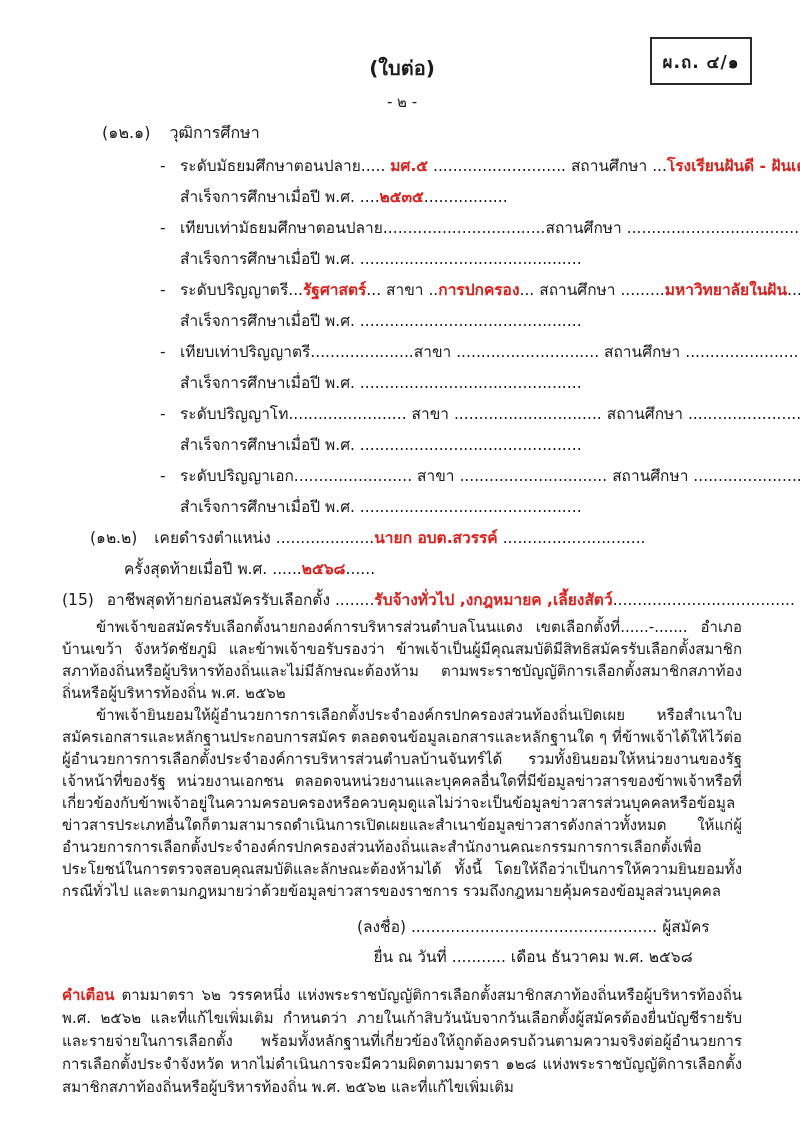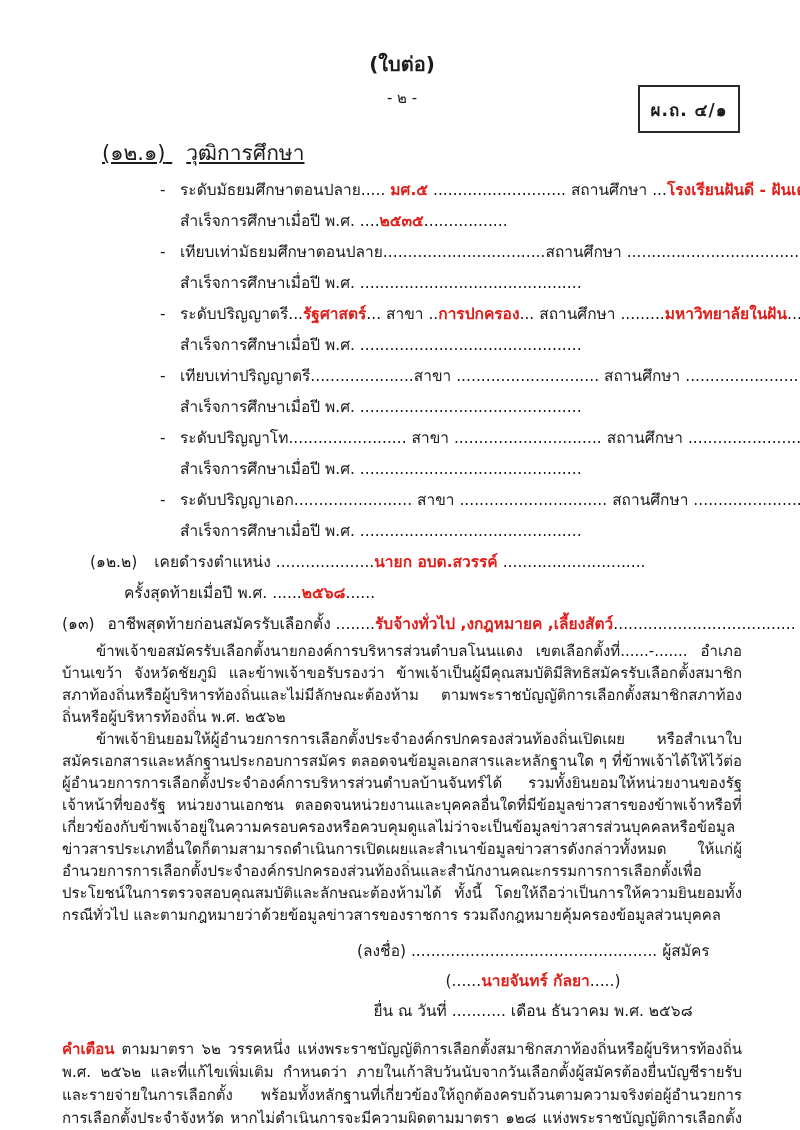--- a/index.html
+++ b/index.html
@@ -5,30 +5,30 @@
   * { margin:0; padding:0; box-sizing:border-box; }
   html,body { background:#ffffff; }
   body {
     width:800px; height:1130px; overflow:hidden; position:relative;
     font-family:"DejaVu Sans", sans-serif;
     color:#1b1b1b;
   }
   .page { position:relative; width:800px; height:1130px; padding:0 58px 0 62px; }
 
   .form-code-box {
-    position:absolute; top:37px; right:60px;
+    position:absolute; top:37px; right:48px;
     width:102px; height:48px; border:2px solid #2a2a2a;
     display:flex; align-items:center; justify-content:center;
     font-size:17px; font-weight:600; letter-spacing:1px;
   }
 
-  .title { text-align:center; font-size:20px; font-weight:600;margin-top:48px; }
+  .title { text-align:center; padding-top:52px; font-size:20px; font-weight:600; }
   .page-num { text-align:center; margin-top:6px; font-size:15px; }
 
-  .sec-heading { margin-top:26px; font-size:21px; padding-left:40px;text-decoration:underline; }
+  .sec-heading { margin-top:6px; font-size:16px; padding-left:40px; }
   .sec-heading .sec-title { margin-left:14px; }
 
   .form-line { font-size:15.5px; line-height:31px; white-space:nowrap; }
   .edu-block { margin-top:6px; }
   .edu-line { position:relative; padding-left:118px; }
   .edu-line .dash { position:absolute; left:98px; }
 
   .sec122-l1 { padding-left:28px; }
   .sec122-l1 .sec-no { margin-right:12px; }
   .sec122-l2 { padding-left:62px; }
@@ -133,31 +133,30 @@
 
   <div class="form-line sec122-l1">
     <span class="sec-no">(๑๒.๒)</span>
     <span><span>เคยดำรงตำแหน่ง  ....................</span><span class="val-red">นายก อบต.สวรรค์</span><span> .............................</span></span>
   </div>
   <div class="form-line sec122-l2">
     <span><span>ครั้งสุดท้ายเมื่อปี พ.ศ. ......</span><span class="val-red">๒๕๖๘</span><span>......</span></span>
   </div>
 
   <div class="form-line sec13">
-    <span class="sec-no">(๑๓)</span>
+    <span class="sec-no">(15)</span>
     <span><span>อาชีพสุดท้ายก่อนสมัครรับเลือกตั้ง ........</span><span class="val-red">รับจ้างทั่วไป ,งกฎหมายค ,เลี้ยงสัตว์</span><span>.....................................</span></span>
   </div>
 
   <p class="body-par">ข้าพเจ้าขอสมัครรับเลือกตั้งนายกองค์การบริหารส่วนตำบลโนนแดง  เขตเลือกตั้งที่......-....... อำเภอบ้านเขว้า จังหวัดชัยภูมิ และข้าพเจ้าขอรับรองว่า ข้าพเจ้าเป็นผู้มีคุณสมบัติมีสิทธิสมัครรับเลือกตั้งสมาชิกสภาท้องถิ่นหรือผู้บริหารท้องถิ่นและไม่มีลักษณะต้องห้าม ตามพระราชบัญญัติการเลือกตั้งสมาชิกสภาท้องถิ่นหรือผู้บริหารท้องถิ่น พ.ศ. ๒๕๖๒</p>
 
   <p class="body-par">ข้าพเจ้ายินยอมให้ผู้อำนวยการการเลือกตั้งประจำองค์กรปกครองส่วนท้องถิ่นเปิดเผย หรือสำเนาใบสมัครเอกสารและหลักฐานประกอบการสมัคร ตลอดจนข้อมูลเอกสารและหลักฐานใด ๆ ที่ข้าพเจ้าได้ให้ไว้ต่อผู้อำนวยการการเลือกตั้งประจำองค์การบริหารส่วนตำบลบ้านจันทร์ได้ รวมทั้งยินยอมให้หน่วยงานของรัฐ เจ้าหน้าที่ของรัฐ หน่วยงานเอกชน ตลอดจนหน่วยงานและบุคคลอื่นใดที่มีข้อมูลข่าวสารของข้าพเจ้าหรือที่เกี่ยวข้องกับข้าพเจ้าอยู่ในความครอบครองหรือควบคุมดูแลไม่ว่าจะเป็นข้อมูลข่าวสารส่วนบุคคลหรือข้อมูลข่าวสารประเภทอื่นใดก็ตามสามารถดำเนินการเปิดเผยและสำเนาข้อมูลข่าวสารดังกล่าวทั้งหมด ให้แก่ผู้อำนวยการการเลือกตั้งประจำองค์กรปกครองส่วนท้องถิ่นและสำนักงานคณะกรรมการการเลือกตั้งเพื่อประโยชน์ในการตรวจสอบคุณสมบัติและลักษณะต้องห้ามได้ ทั้งนี้ โดยให้ถือว่าเป็นการให้ความยินยอมทั้งกรณีทั่วไป และตามกฎหมายว่าด้วยข้อมูลข่าวสารของราชการ รวมถึงกฎหมายคุ้มครองข้อมูลส่วนบุคคล</p>
 
   <div class="signature">
     <div class="sig-line">(ลงชื่อ) .................................................. ผู้สมัคร</div>
-    <div class="sig-line"><span>(......</span><span class="val-red">นายจันทร์ กัลยา</span><span>.....)</span></div>
     <div class="sig-line">ยื่น ณ วันที่ ........... เดือน ธันวาคม พ.ศ. ๒๕๖๘</div>
   </div>
 
   <p class="warning">
     <span class="warn-label">คำเตือน</span><span>ตามมาตรา ๖๒ วรรคหนึ่ง แห่งพระราชบัญญัติการเลือกตั้งสมาชิกสภาท้องถิ่นหรือผู้บริหารท้องถิ่น พ.ศ. ๒๕๖๒ และที่แก้ไขเพิ่มเติม กำหนดว่า ภายในเก้าสิบวันนับจากวันเลือกตั้งผู้สมัครต้องยื่นบัญชีรายรับและรายจ่ายในการเลือกตั้ง พร้อมทั้งหลักฐานที่เกี่ยวข้องให้ถูกต้องครบถ้วนตามความจริงต่อผู้อำนวยการการเลือกตั้งประจำจังหวัด หากไม่ดำเนินการจะมีความผิดตามมาตรา ๑๒๘ แห่งพระราชบัญญัติการเลือกตั้งสมาชิกสภาท้องถิ่นหรือผู้บริหารท้องถิ่น พ.ศ. ๒๕๖๒ และที่แก้ไขเพิ่มเติม</span>
   </p>
 
 </div>
 
 </body></html>

